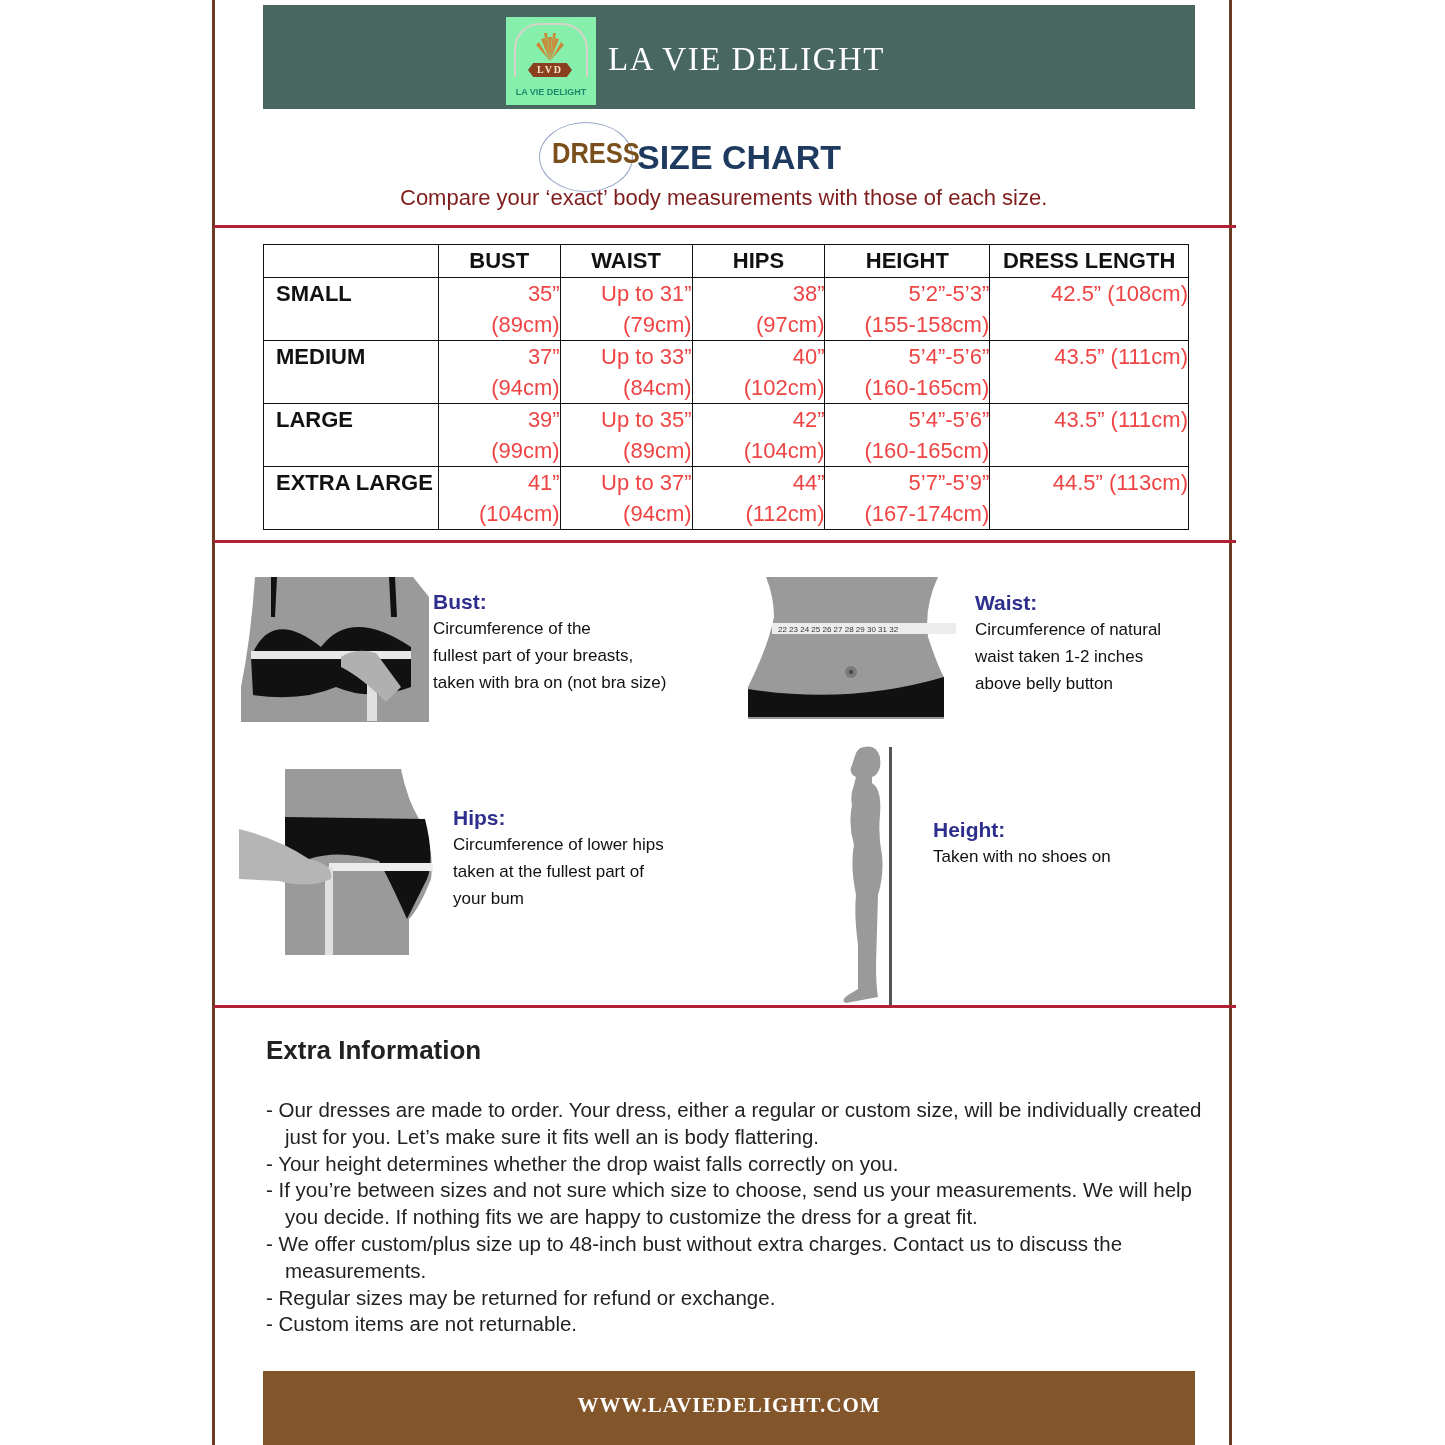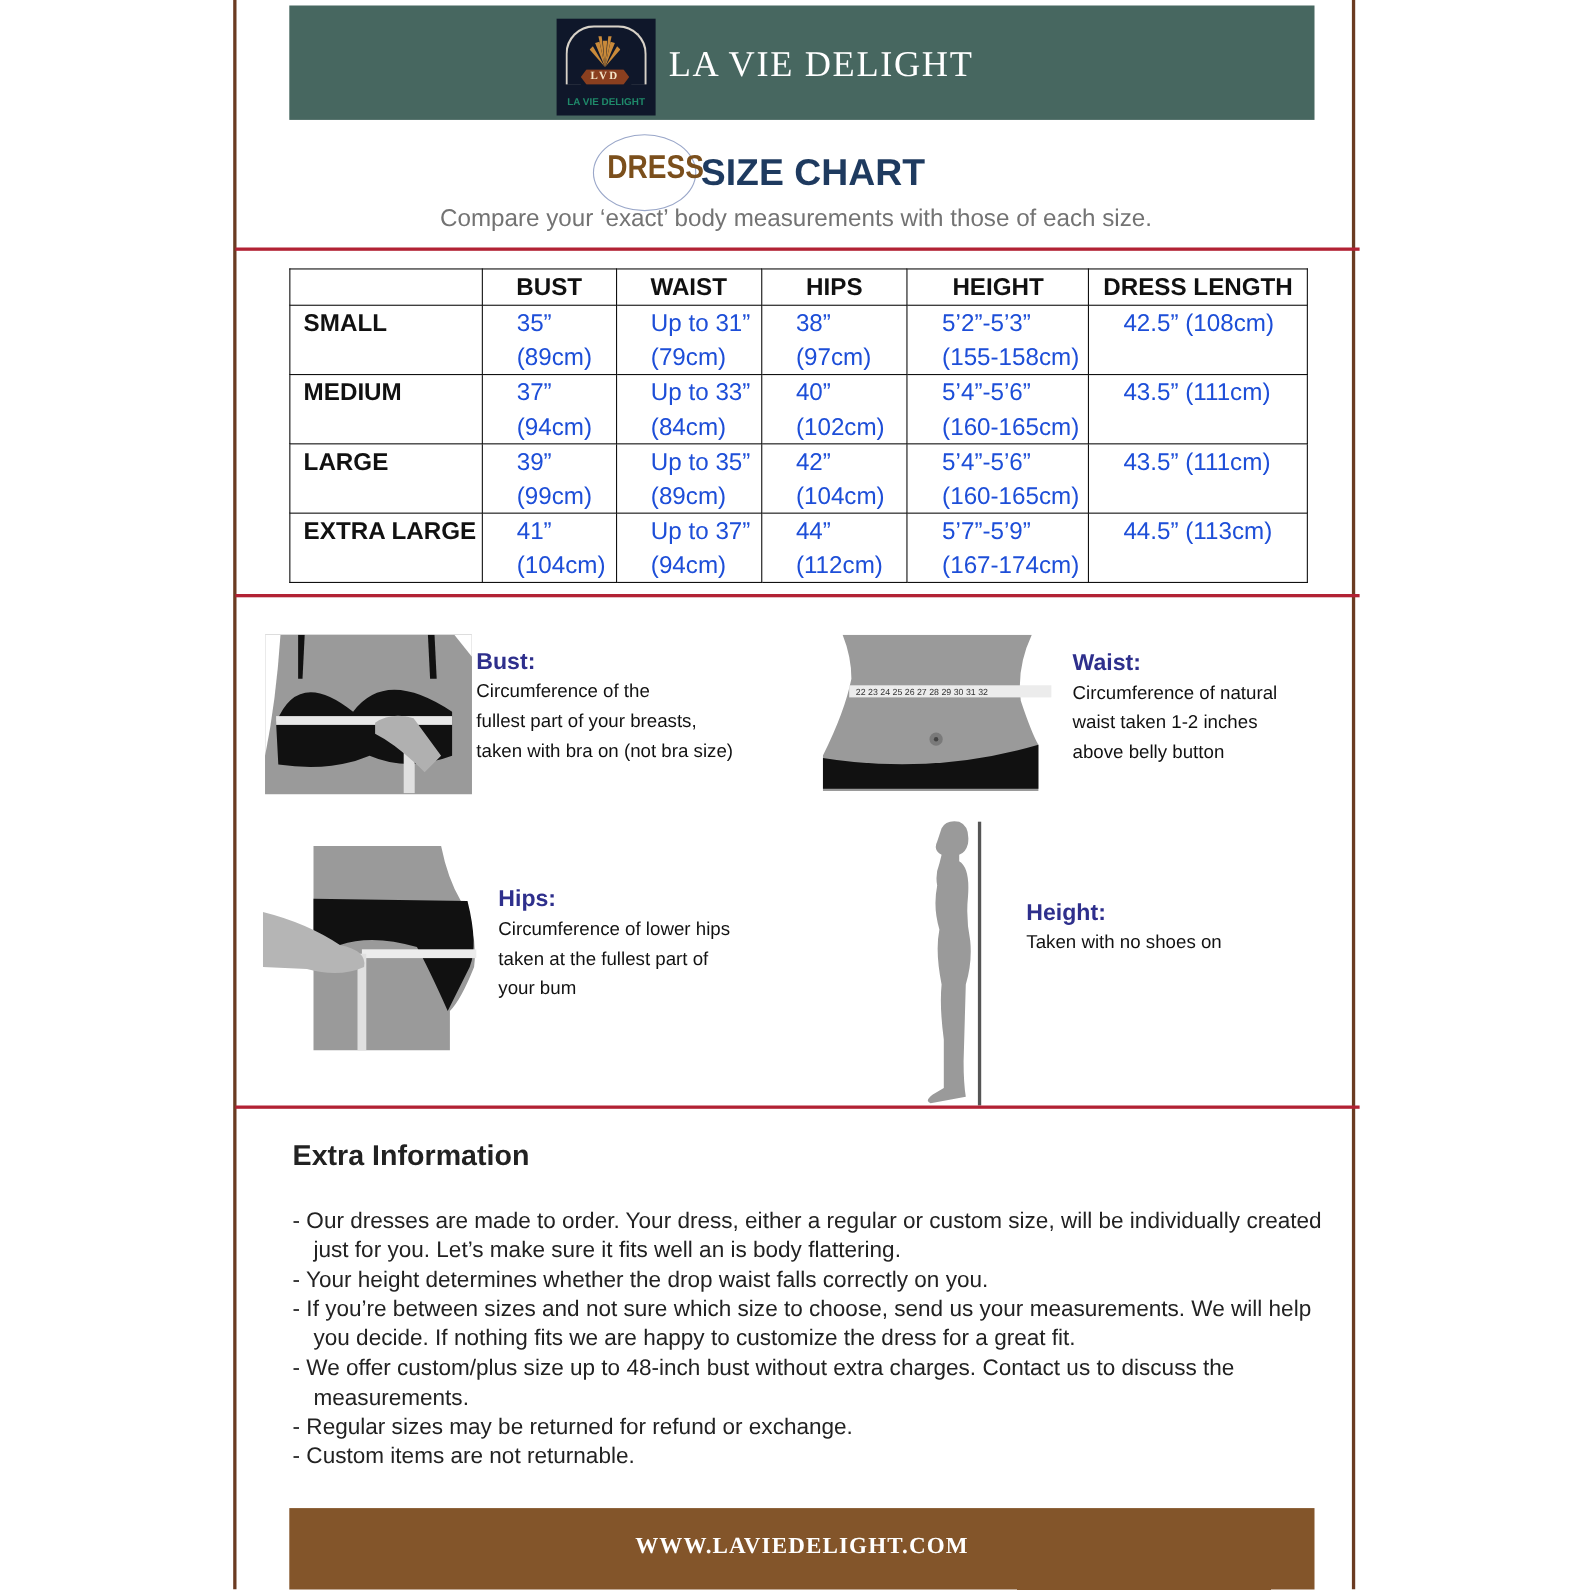--- a/index.html
+++ b/index.html
@@ -2,37 +2,37 @@
 <html><head>
   <meta charset="utf-8">
   <style>
     html, body { margin: 0; padding: 0; background: #ffffff; }
     body { width: 1445px; height: 1445px; position: relative; overflow: hidden; font-family: "Liberation Sans", sans-serif; }
     .frame-left { position: absolute; left: 212px; top: 0; width: 3px; height: 1445px; background: #6b3b22; }
     .frame-right { position: absolute; left: 1229px; top: 0; width: 3px; height: 1445px; background: #6b3b22; }
     .hline { position: absolute; left: 214px; width: 1022px; height: 3px; background: #b22234; }
 
     .header-band { position: absolute; left: 263px; top: 5px; width: 932px; height: 104px; background: #476760; }
-    .logo-box { position: absolute; left: 243px; top: 12px; width: 90px; height: 88px; background: #0f172a; }
+    .logo-box { position: absolute; left: 243px; top: 12px; width: 90px; height: 88px; background: #86efac; }
     .logo-arch { position: absolute; left: 8px; top: 6px; width: 70px; height: 52px; border: 2px solid #d8d2c8; border-bottom: none; border-radius: 26px 26px 0 0; }
     .logo-fan { position: absolute; left: 30px; top: 14px; width: 28px; height: 30px; }
     .logo-badge { position: absolute; left: 22px; top: 46px; width: 44px; height: 14px; background: #8a3f1f; color: #f5e6c8; font-family: "Liberation Serif", serif; font-size: 10px; font-weight: bold; text-align: center; line-height: 14px; letter-spacing: 2px; clip-path: polygon(12% 0, 88% 0, 100% 50%, 88% 100%, 12% 100%, 0 50%); }
     .logo-text { position: absolute; left: 0; top: 70px; width: 90px; text-align: center; color: #1f8a6a; font-size: 9px; font-weight: bold; }
     .brand-title { position: absolute; left: 345px; top: 36px; color: #ffffff; font-family: "Liberation Serif", serif; font-size: 33px; letter-spacing: 1.5px; }
 
     .title-wrap { position: absolute; left: 539px; top: 122px; }
     .dress-oval { position: absolute; left: 0; top: 0; width: 92px; height: 68px; border: 1.5px solid #9aa7c9; border-radius: 50%; }
     .dress-word { position: absolute; left: 13px; top: 14px; color: #7b4f1c; font-family: "Liberation Sans", sans-serif; font-weight: bold; font-size: 30px; transform: scaleX(0.85); transform-origin: left; }
     .size-chart { position: absolute; left: 98px; top: 16px; color: #1e3a5f; font-weight: bold; font-size: 34px; white-space: nowrap; }
-    .subtitle { position: absolute; left: 400px; top: 185px; color: #737373; font-size: 22px; white-space: nowrap; }
+    .subtitle { position: absolute; left: 400px; top: 185px; color: #7f1d1d; font-size: 22px; white-space: nowrap; }
 
     table.size { position: absolute; left: 263px; top: 244px; width: 926px; border-collapse: collapse; font-family: "Liberation Sans", sans-serif; }
     table.size td, table.size th { border: 1.5px solid #111; padding: 0; vertical-align: top; }
     table.size th { font-size: 22px; font-weight: bold; color: #111; height: 31px; text-align: center; line-height: 32px; }
-    table.size td { height: 62px; font-size: 22px; line-height: 31px; text-align: left; color: #1d4ed8; padding-left: 31px; }
+    table.size td { height: 62px; font-size: 22px; line-height: 31px; text-align: right; color: #ef4444; padding-left: 31px; }
     table.size td.rowlabel { text-align: left; padding-left: 12px; color: #111; font-weight: bold; }
     .cell-line { display: block; }
 
     .measure { position: absolute; }
     .m-title { color: #2e2f8c; font-weight: bold; font-size: 21px; line-height: 27px; }
     .m-desc { color: #111; font-size: 17px; line-height: 27px; }
 
     .illus { position: absolute; background: #9a9a9a; }
     .extra-title { position: absolute; left: 266px; top: 1035px; font-size: 26px; font-weight: bold; color: #222; }
     .extra-list { position: absolute; left: 266px; top: 1097px; width: 960px; font-size: 20.5px; color: #222; line-height: 26.8px; margin: 0; padding: 0; list-style: none; }

